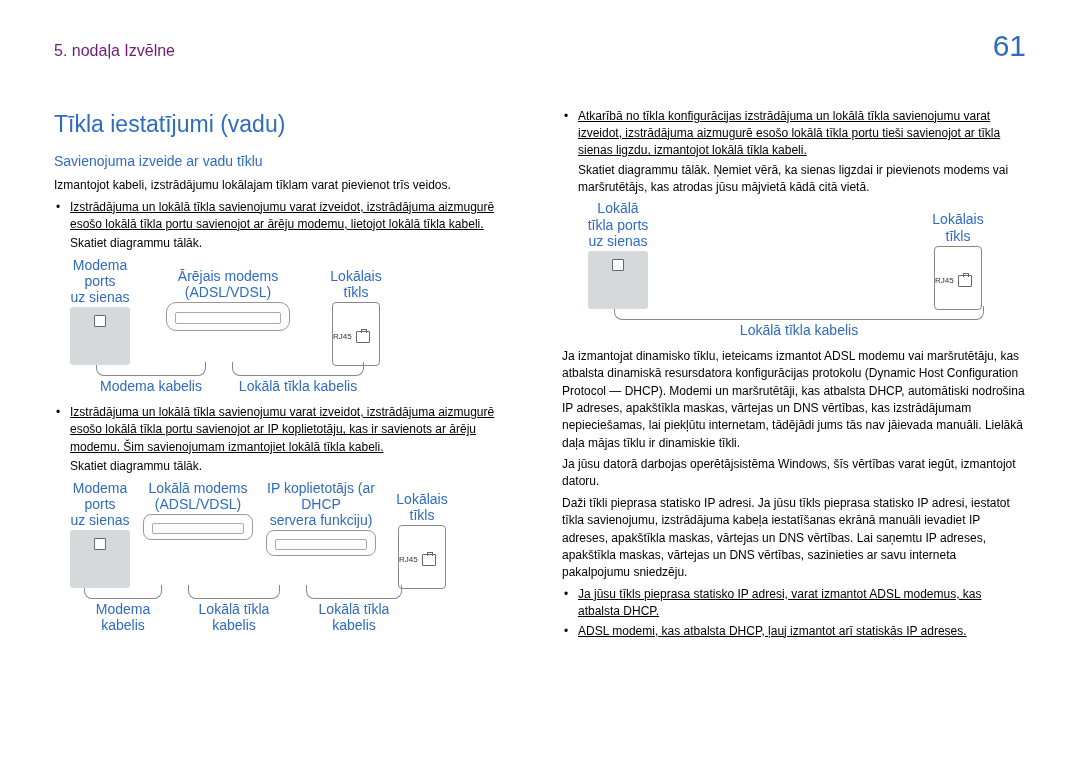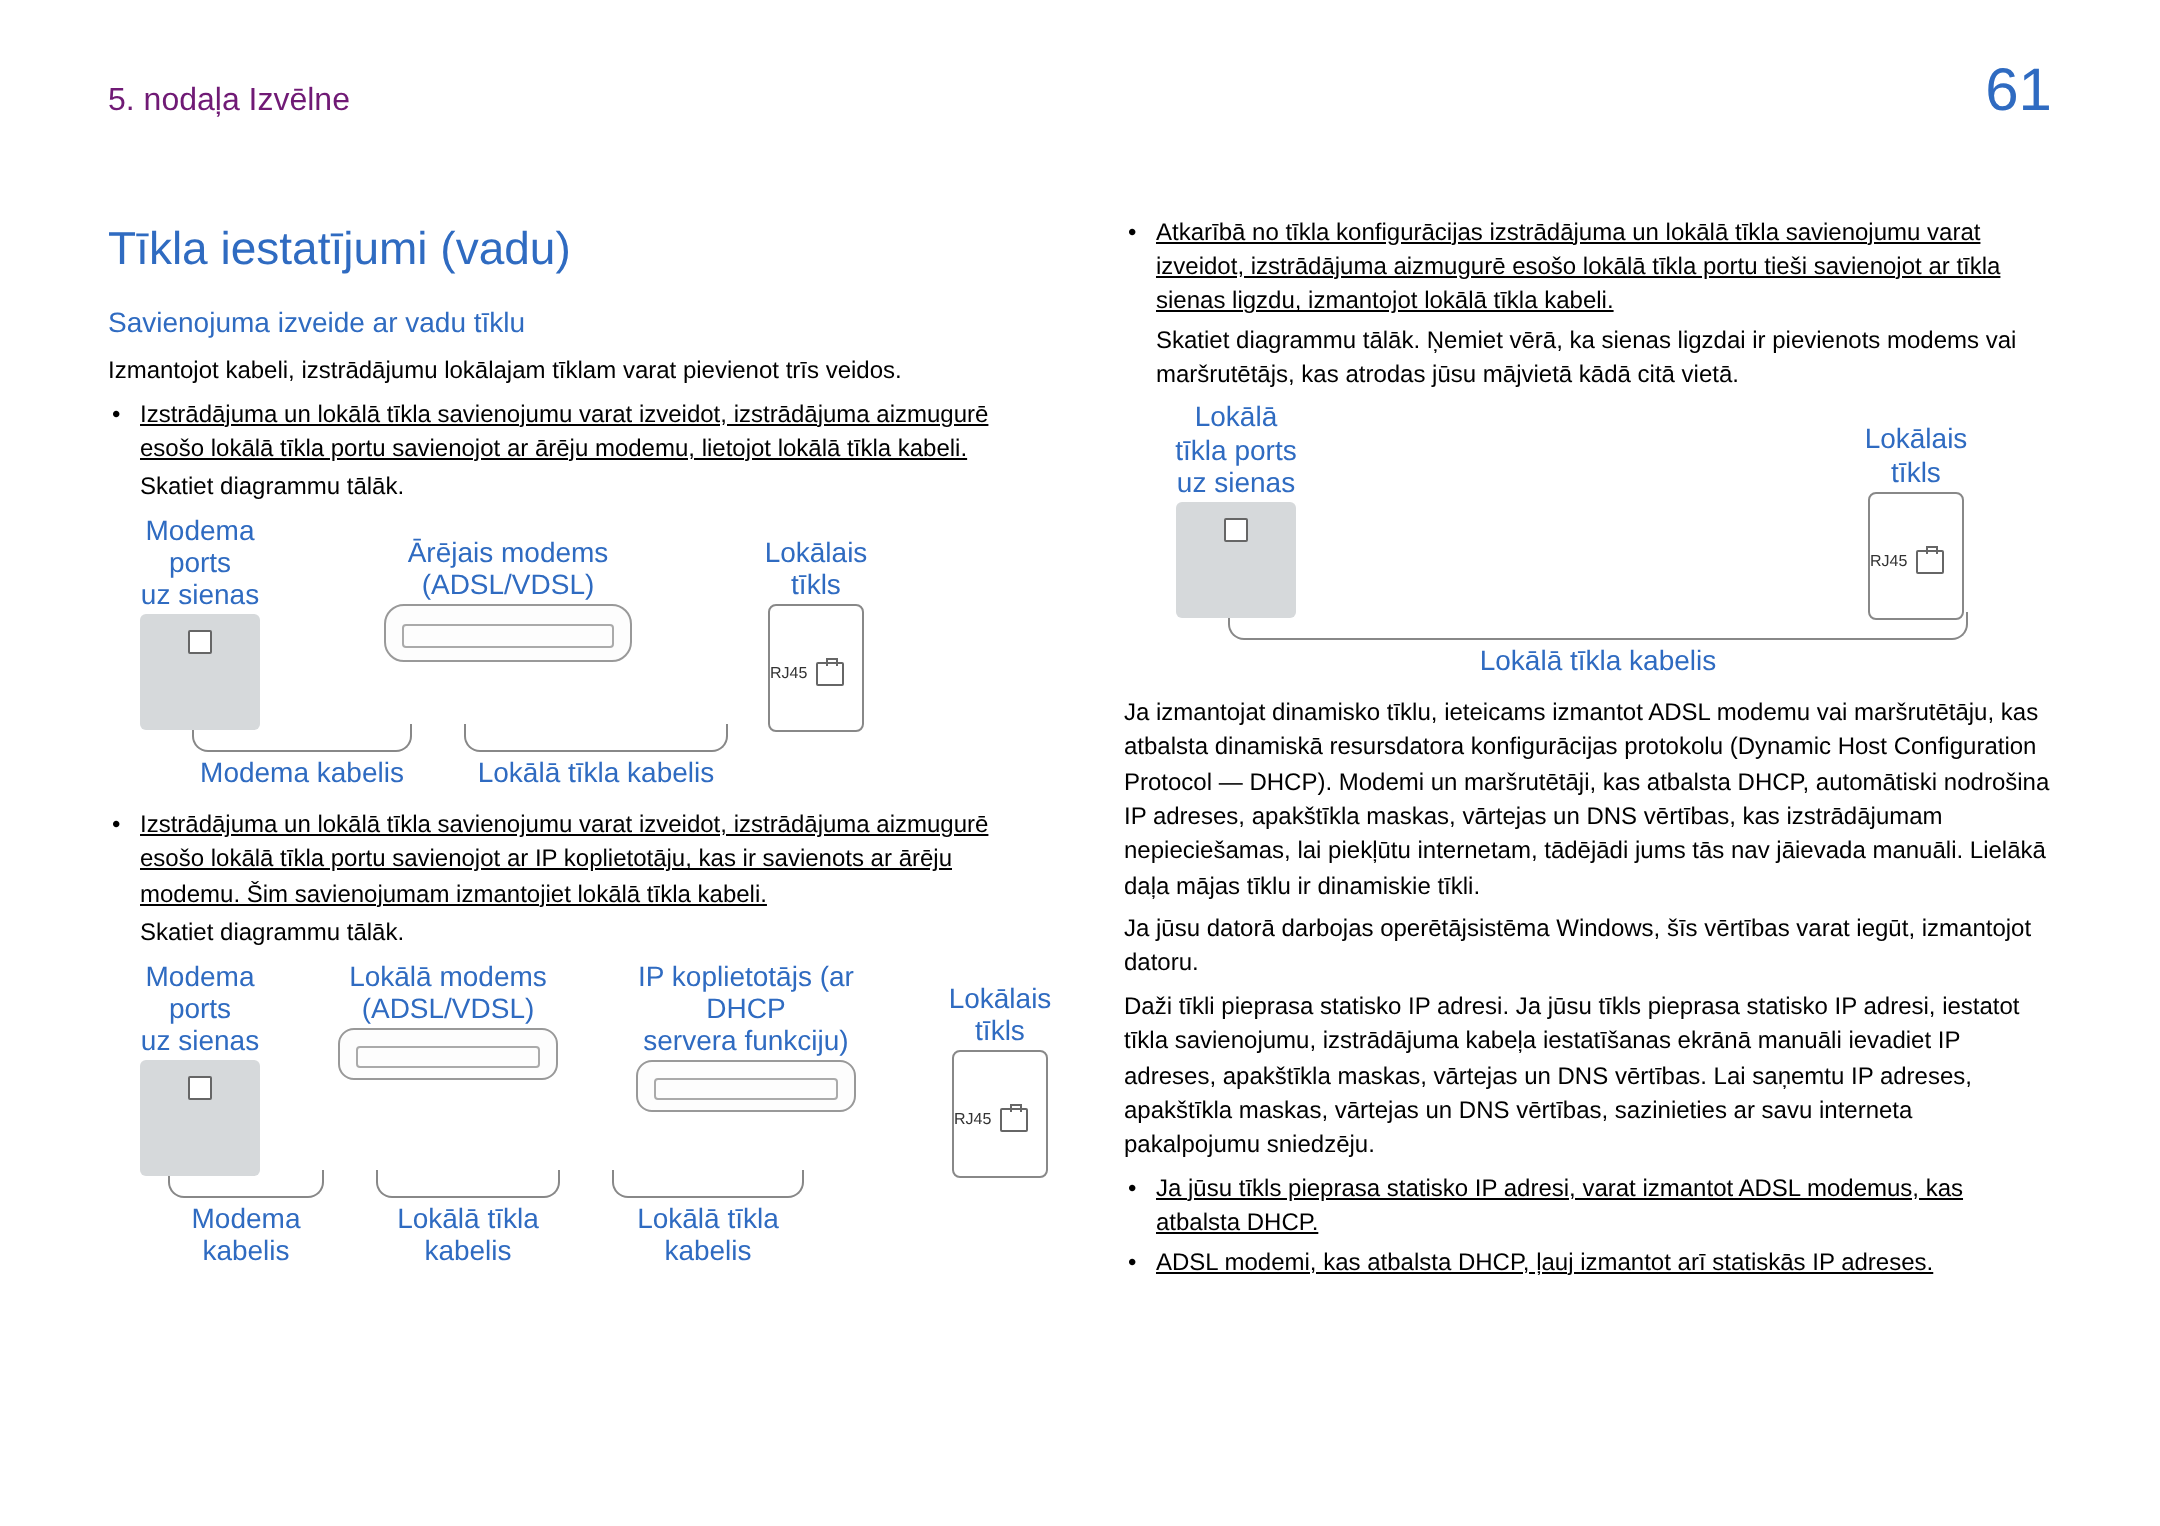--- a/index.html
+++ b/index.html
@@ -35,21 +35,21 @@
 
   
   .diagram {
     position: relative;
     width: 100%;
     margin: 4px 0 10px 16px;
   }
   .d-row {
     display: flex;
     align-items: flex-start;
-    gap: 44px;
+    gap: 18px;
   }
   .lbl { color: #2f6bc1; font-size: 14px; text-align: center; line-height: 1.15; }
   .lbl-top { margin-bottom: 2px; }
   .device-stack { display: flex; flex-direction: column; align-items: center; }
 
   
   .wall {
     width: 60px; height: 58px; background: #d6d9db; border-radius: 3px;
     display: flex; align-items: center; justify-content: center;
     position: relative;

